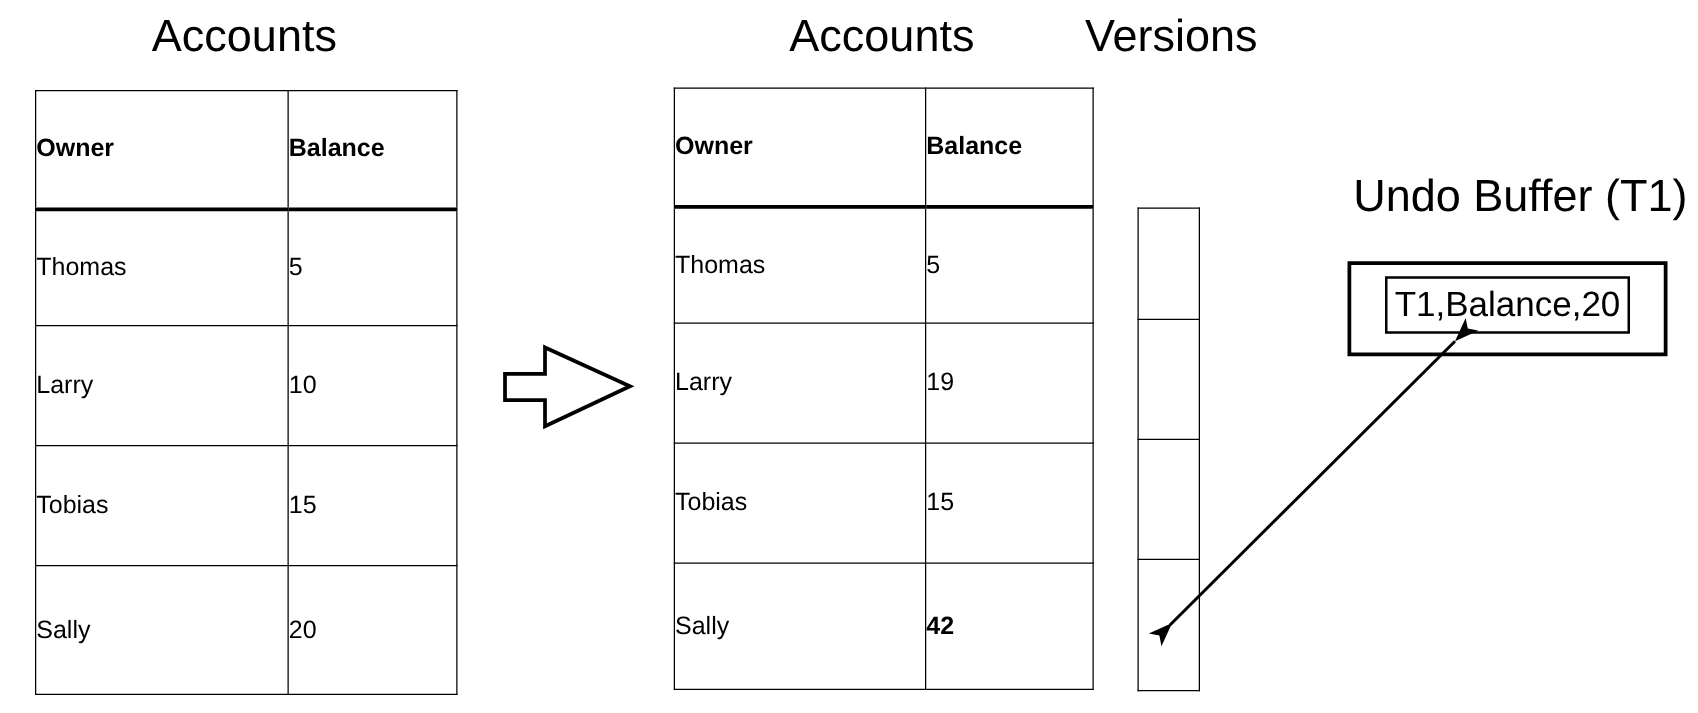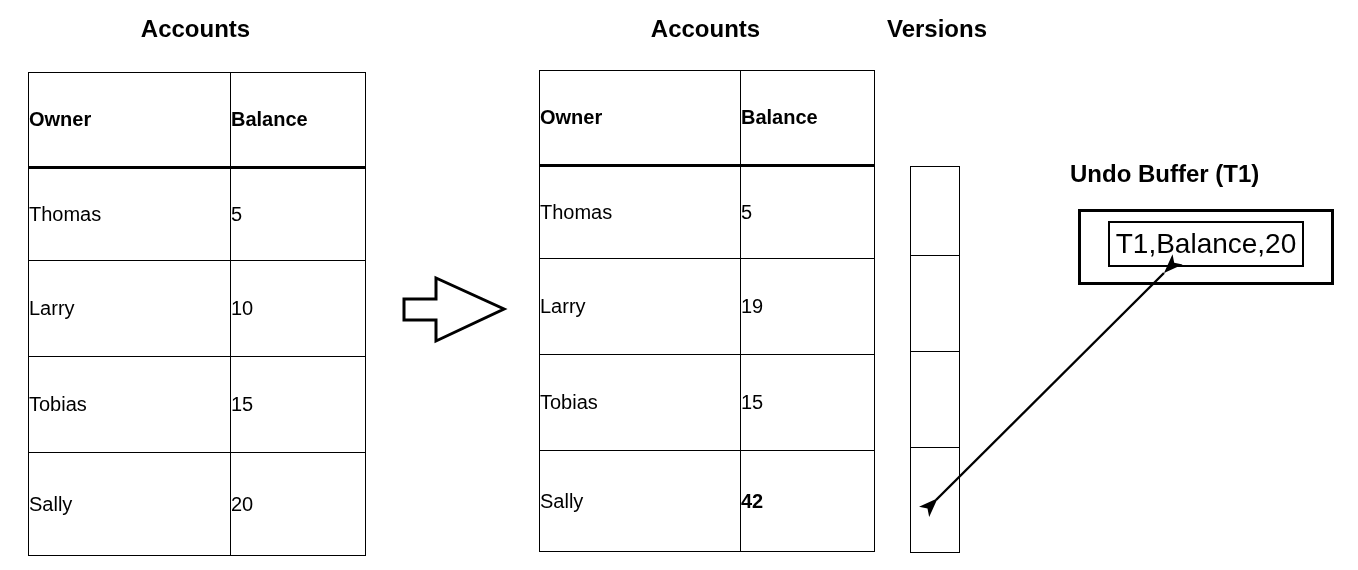--- a/index.html
+++ b/index.html
@@ -14,23 +14,23 @@
   }
   #canvas {
     position: relative;
     width: 1358px;
     height: 570px;
     background: #ffffff;
     overflow: hidden;
   }
   .title {
     position: absolute;
-    font-size: 24px;
+    font-size: 36px;
     line-height: 38px;
-    font-weight: 700;
+    font-weight: 400;
     color: #000;
     white-space: nowrap;
     text-align: center;
   }
   
   .acct-table {
     position: absolute;
     border-collapse: collapse;
     table-layout: fixed;
     background: #fff;
@@ -172,21 +172,21 @@
       </tr>
       <tr>
         <td style="height:95px;"></td>
       </tr>
       <tr>
         <td style="height:104px;"></td>
       </tr>
     </tbody>
   </table>
 
-  <div class="title" style="left:1070px; top:155px; width:280px; text-align:left;">Undo Buffer (T1)</div>
+  <div class="title" style="left:1070px; top:138px; width:280px; text-align:right;">Undo Buffer (T1)</div>
 
   <div class="undo-outer" style="left:1078px; top:209px; width:256px; height:76px;">
     <div class="undo-inner">T1,Balance,20</div>
   </div>
 
   <svg class="pointer-svg" width="1358" height="570" viewBox="0 0 1358 570">
     <defs>
       <marker id="ahead" markerWidth="9" markerHeight="9" refX="8" refY="3" orient="auto" markerUnits="strokeWidth">
         <path d="M0,0 L8,3 L0,6 L2,3 z" fill="#000000"></path>
       </marker>

